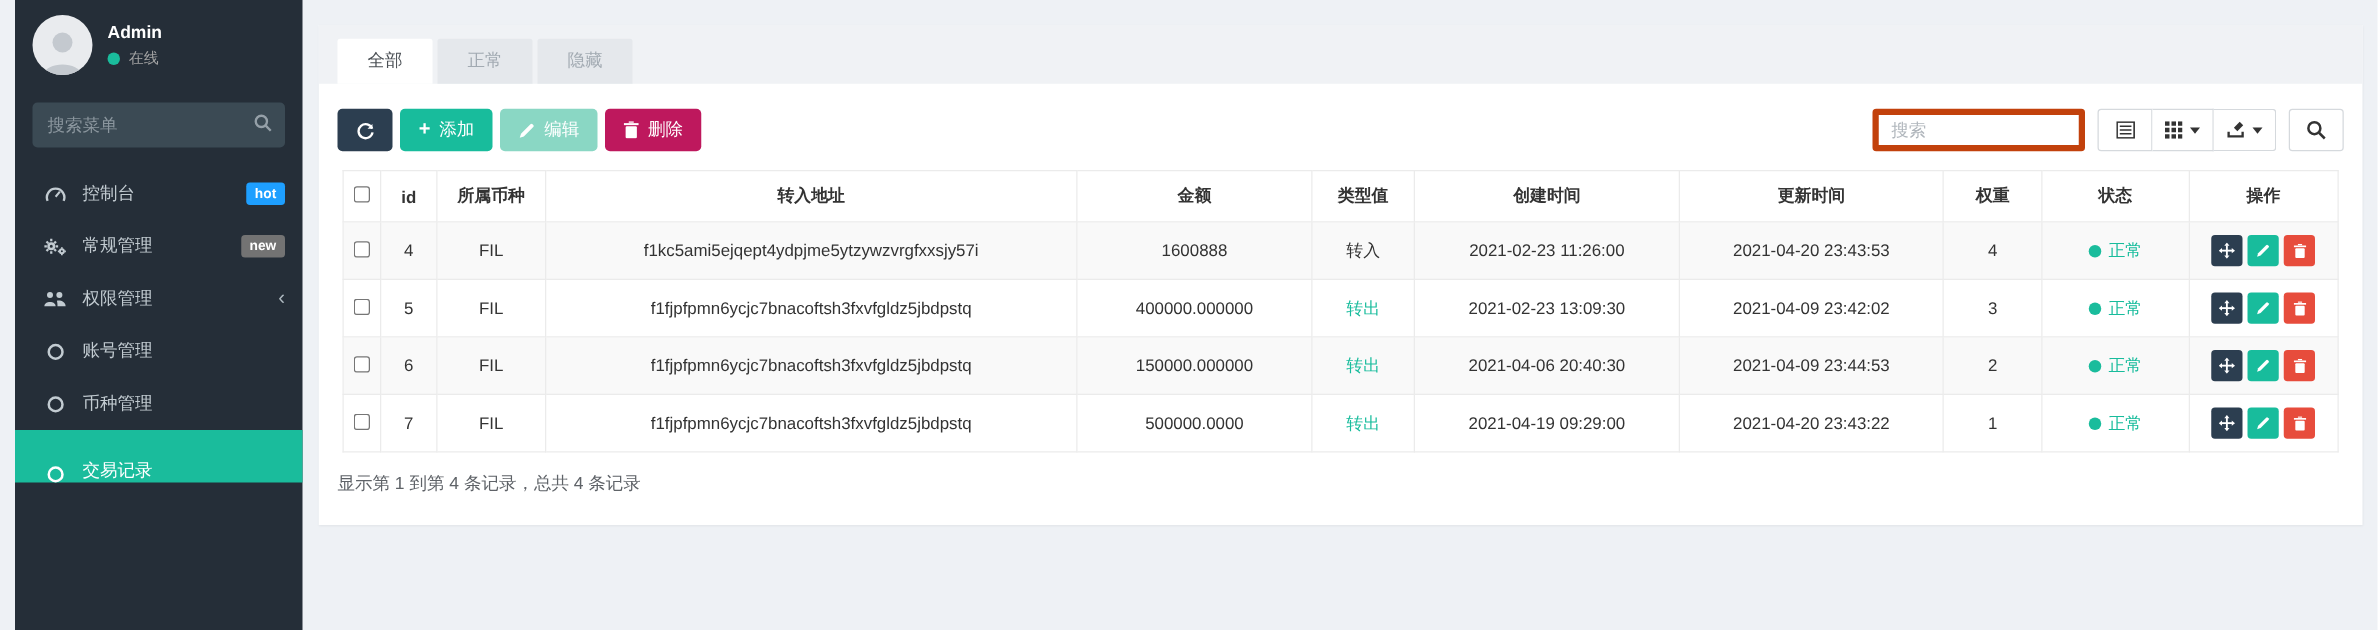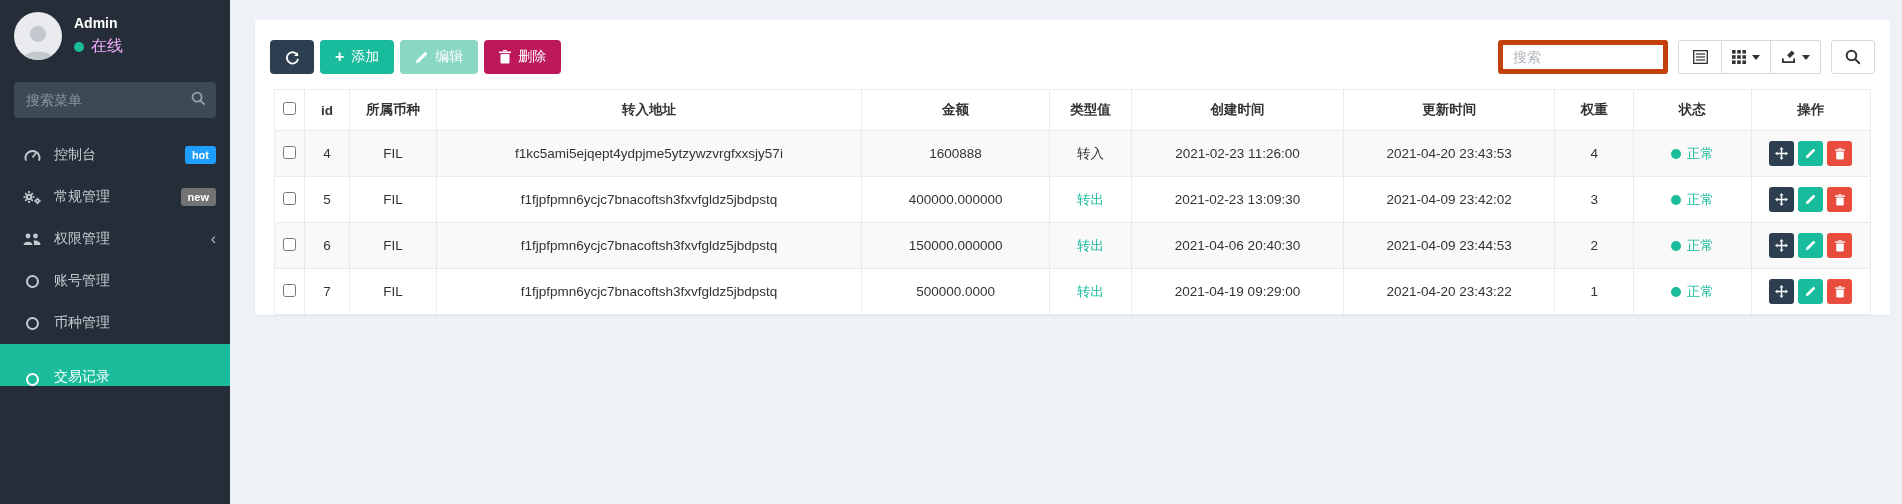--- a/index.html
+++ b/index.html
@@ -4,31 +4,31 @@
 <style>
   * { margin:0; padding:0; box-sizing:border-box; }
   html,body { width:1902px; height:504px; overflow:hidden; }
   body {
     font-family:"Liberation Sans","DejaVu Sans",sans-serif;
     background:#eef1f5; color:#333; font-size:14px;
   }
 
   
   .sidebar {
-    position:absolute; left:0; top:0; width:230px; height:504px;
+    position:absolute; left:12px; top:0; width:230px; height:504px;
     background:#252e38;
   }
   .user-panel { display:flex; align-items:center; gap:12px; padding:12px 14px 14px; }
   .avatar {
     width:48px; height:48px; border-radius:50%; background:#e9ebee;
     display:flex; align-items:flex-end; justify-content:center; overflow:hidden;
   }
   .user-meta { display:flex; flex-direction:column; gap:5px; }
   .user-name { color:#fff; font-weight:bold; font-size:14px; }
-  .user-status { color:#f0abfc; font-size:16px; display:flex; align-items:center; gap:7px; }
+  .user-status { color:#a3a3a3; font-size:12px; display:flex; align-items:center; gap:7px; }
   .status-dot { width:10px; height:10px; border-radius:50%; background:#1abc9c; display:inline-block; }
 
   .side-search { position:relative; margin:8px 14px 16px; }
   .side-search input {
     width:100%; height:36px; background:#3b4a54; border:none; border-radius:4px;
     color:#cfd6db; padding:0 34px 0 12px; font-size:14px; outline:none;
     font-family:inherit;
   }
   .side-search input::placeholder { color:#8b969e; }
   .side-search .mag { position:absolute; right:10px; top:9px; color:#95a0a8; }
@@ -220,20 +220,25 @@
           <span class="circle-o"></span>
         </span>
       <span class="menu-label">交易记录</span>
     </li>
   </ul>
 </div>
 
 <div class="main">
   <div class="card">
 
+    <div class="tabbar">
+      <div class="tab active">全部</div>
+      <div class="tab">正常</div>
+      <div class="tab">隐藏</div>
+    </div>
 
     <div class="toolbar">
       <div class="btn-row">
         <button class="btn btn-refresh">
           <svg width="15" height="15" viewBox="0 0 16 16" fill="none" stroke="#fff" stroke-width="2">
             <path d="M13.6 6.3 A6 6 0 1 0 13.9 9.5"></path>
             <polyline points="13.8,2.3 13.8,6.5 9.6,6.5" fill="#fff" stroke="none"></polyline>
           </svg>
         </button>
         <button class="btn btn-add">
@@ -479,14 +484,15 @@
                       <rect x="4" y="0" width="4" height="1.2"></rect>
                     </svg>
                   </button>
             </span>
               </td>
           </tr>
         </tbody>
       </table>
     </div>
 
+    <div class="tbl-footer">显示第 1 到第 4 条记录，总共 4 条记录</div>
   </div>
 </div>
 
 </body></html>

